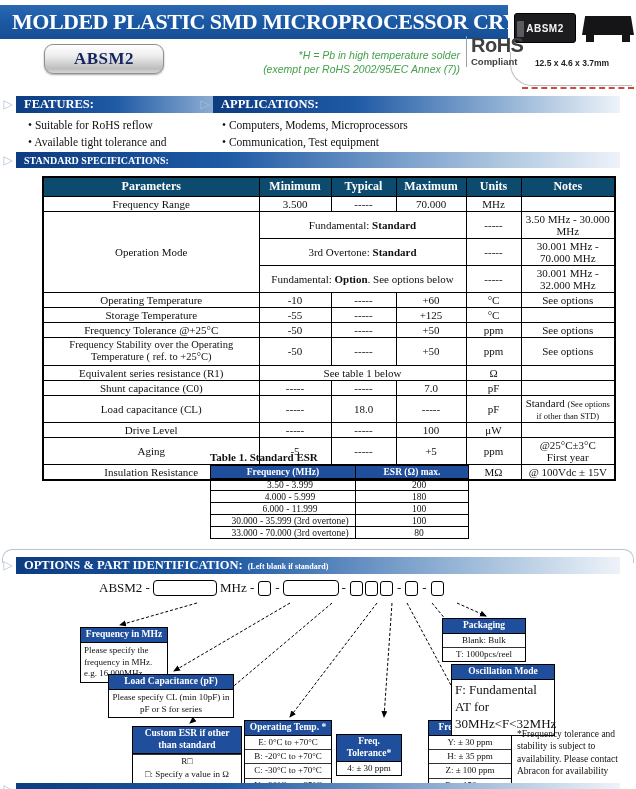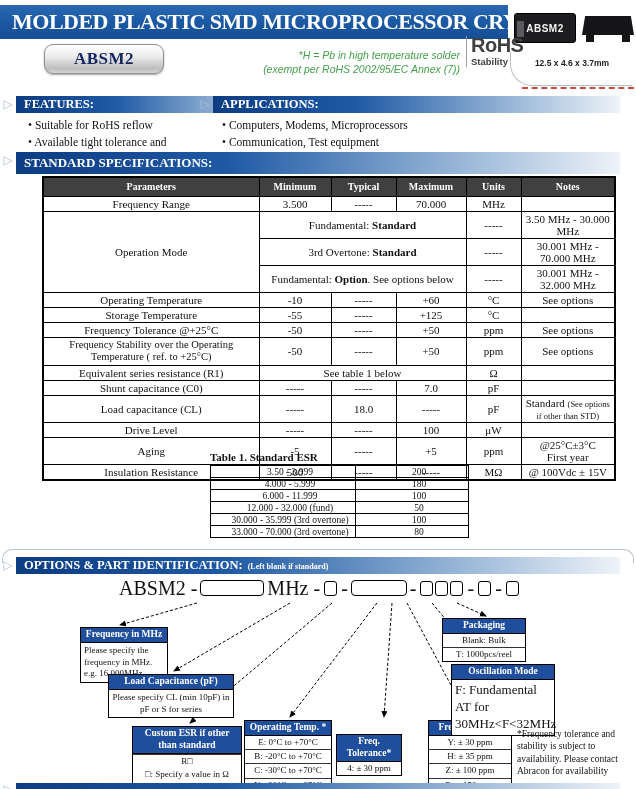--- a/index.html
+++ b/index.html
@@ -90,43 +90,43 @@
   
   table.spec {
     position:absolute; left:42px; top:176px; width:572px;
     border-collapse:collapse; border:2px solid #000; table-layout:fixed;
   }
   table.spec th, table.spec td {
     border:1px solid #000; text-align:center; vertical-align:middle;
     font-size:11px; padding:1px 3px;
   }
   table.spec th {
-    background:#404040; color:#fff; font-weight:bold; height:19px; font-size:10px;
+    background:#0c4a6e; color:#fff; font-weight:bold; height:19px; font-size:12px;
   }
   table.spec td { height:15px; }
   td.notes { font-size:10px; }
   td.notes-sm { font-size:9.5px; }
   .note-small { font-size:8.5px;margin-top:11px; }
   
   .esr-title { position:absolute; left:210px; top:451px; font-weight:bold; font-size:11px; }
   table.esr {
     position:absolute; left:210px; top:465px; width:258px;
     border-collapse:collapse; border:1.5px solid #000; table-layout:fixed;
   }
   table.esr th { background:#1f4e9c; color:#fff; font-weight:bold; font-size:9.5px; border:1px solid #000; height:13px; }
   table.esr td { border:1px solid #000; font-size:9.5px; text-align:center; height:12px;padding-left:14px; }
   
   .options-frame {
     position:absolute; left:2px; top:549px; width:632px; height:14px;
     border-top:1.5px solid #b9c4d2; border-left:1.5px solid #b9c4d2; border-right:1.5px solid #b9c4d2;
     border-top-left-radius:10px; border-top-right-radius:10px;
   }
   .pn-line {
-    position:absolute; left:116px; top:577px; height:22px;
-    display:flex; align-items:center; font-size:20px; white-space:nowrap;justify-content:center;
+    position:absolute; left:96px; top:577px; height:22px;
+    display:flex; align-items:center; font-size:13px; white-space:nowrap;justify-content:center;
   }
   .pn-line .t { margin:0 3px; }
   .pn-box-wide { width:64px; height:16px; border:1.5px solid #000; border-radius:4px; background:#fff; }
   .pn-box-wide2 { width:56px; height:16px; border:1.5px solid #000; border-radius:4px; background:#fff; }
   .pn-box-sm { width:13px; height:15px; border:1.5px solid #000; border-radius:3px; background:#fff; margin:0 1px; }
   svg.arrows { position:absolute; left:0; top:595px; }
   
   .obox { position:absolute; border:1.5px solid #000; background:#fff; }
   .obox .ohead {
     background:#1f4e9c; color:#fff; font-weight:bold; font-size:9.5px;
@@ -173,21 +173,21 @@
     <span class="badge-label">ABSM2</span>
   </div>
 
   <div class="solder-note">
     <div>*H = Pb in high temperature solder</div>
     <div>(exempt per RoHS 2002/95/EC Annex (7))</div>
   </div>
 
   <div class="rohs-block">
     <div class="rohs-big">RoHS</div>
-    <div class="rohs-sub">Stability</div>
+    <div class="rohs-sub">Compliant</div>
   </div>
 
   <span class="section-marker" style="top:96px;">▷</span>
   <div class="section-bar" style="top:96px; width:284px;">
     <span>FEATURES:</span>
   </div>
   <div class="bullets" style="left:28px; top:117px; width:180px;">
     <div class="bullet-item">Suitable for RoHS reflow</div>
     <div class="bullet-item">Available tight tolerance and temperature stability</div>
   </div>
@@ -196,21 +196,21 @@
   <div class="section-bar" style="top:96px; left:213px; width:407px;">
     <span>APPLICATIONS:</span>
   </div>
   <div class="bullets" style="left:222px; top:117px; width:300px;">
     <div class="bullet-item">Computers, Modems, Microprocessors</div>
     <div class="bullet-item">Communication, Test equipment</div>
     <div class="bullet-item">PCMCIA</div>
   </div>
 
   <span class="section-marker" style="top:152px;">▷</span>
-  <div class="section-bar" style="top:152px; width:604px; height:22px; font-size:13px;">
+  <div class="section-bar" style="top:152px; width:604px; height:16px; font-size:10px;">
     <span>STANDARD SPECIFICATIONS:</span>
   </div>
 
   <table class="spec">
     <colgroup>
       <col style="width:216px">
         <col style="width:72px">
         <col style="width:65px">
       <col style="width:70px">
         <col style="width:55px">
@@ -333,35 +333,35 @@
   </tbody>
     </table>
 
   <div class="esr-title">Table 1.  Standard ESR</div>
   <table class="esr">
     <colgroup>
         <col style="width:145px">
         <col style="width:113px">
       </colgroup>
     <tbody>
+        <tr>
+      <th>Frequency (MHz)</th>
+      <th>ESR (Ω) max.</th>
+    </tr>
     <tr>
           <td>3.50 - 3.999</td>
           <td>200</td>
         </tr>
     <tr>
           <td>4.000 - 5.999</td>
           <td>180</td>
         </tr>
     <tr>
           <td>6.000 - 11.999</td>
           <td>100</td>
-        </tr>
-    <tr>
-          <td>12.000 - 32.000 (fund)</td>
-          <td>50</td>
         </tr>
     <tr>
           <td>30.000 - 35.999 (3rd overtone)</td>
           <td>100</td>
         </tr>
     <tr>
           <td>33.000 - 70.000 (3rd overtone)</td>
           <td>80</td>
         </tr>
   </tbody>

